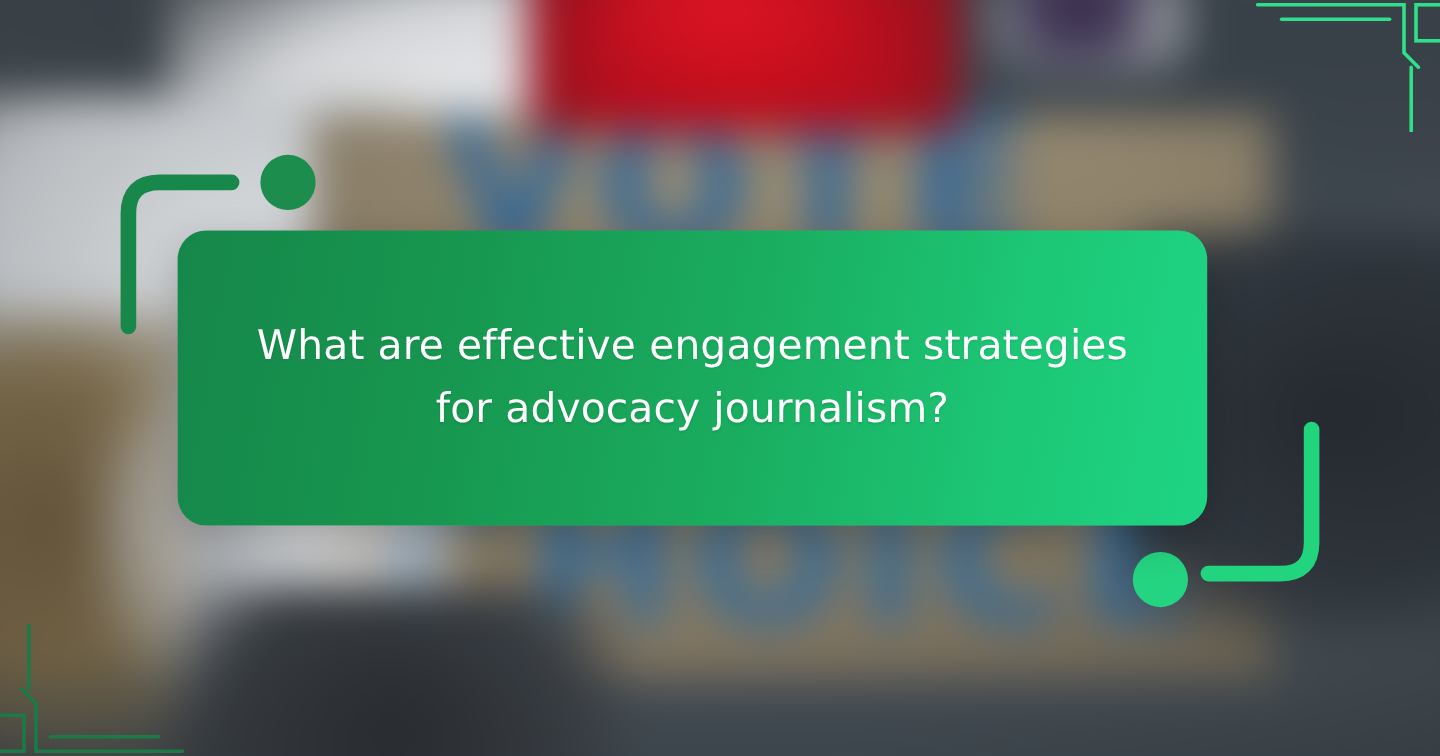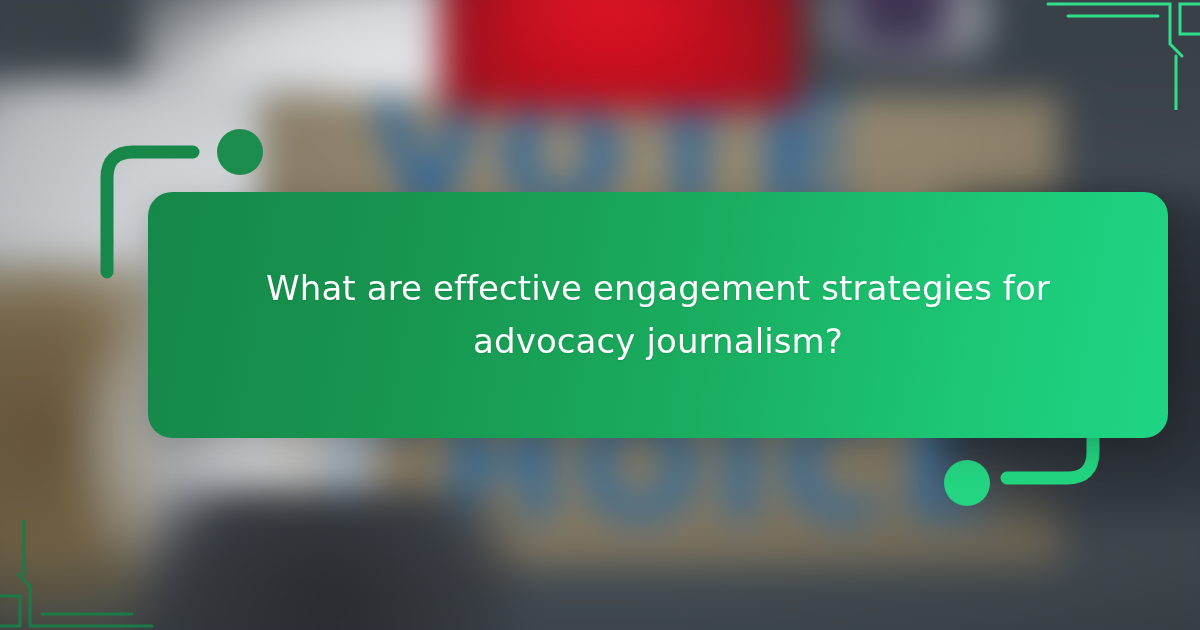--- a/index.html
+++ b/index.html
@@ -149,21 +149,21 @@
     left: 0; top: 0;
     width: 1200px; height: 630px;
     pointer-events: none;
   }
 
   
   .card {
     position: absolute;
     left: 148px;
     top: 192px;
-    width: 1020px;
+    width: 858px;
     height: 246px;
     border-radius: 24px;
     background: linear-gradient(100deg, #16874a 0%, #17964f 26%, #1aad60 55%, #1cc775 80%, #1ed584 100%);
     box-shadow: 0 10px 34px rgba(0,0,0,0.22);
     display: flex;
     align-items: center;
     justify-content: center;
     box-sizing: border-box;
     padding: 0 56px;
   }

